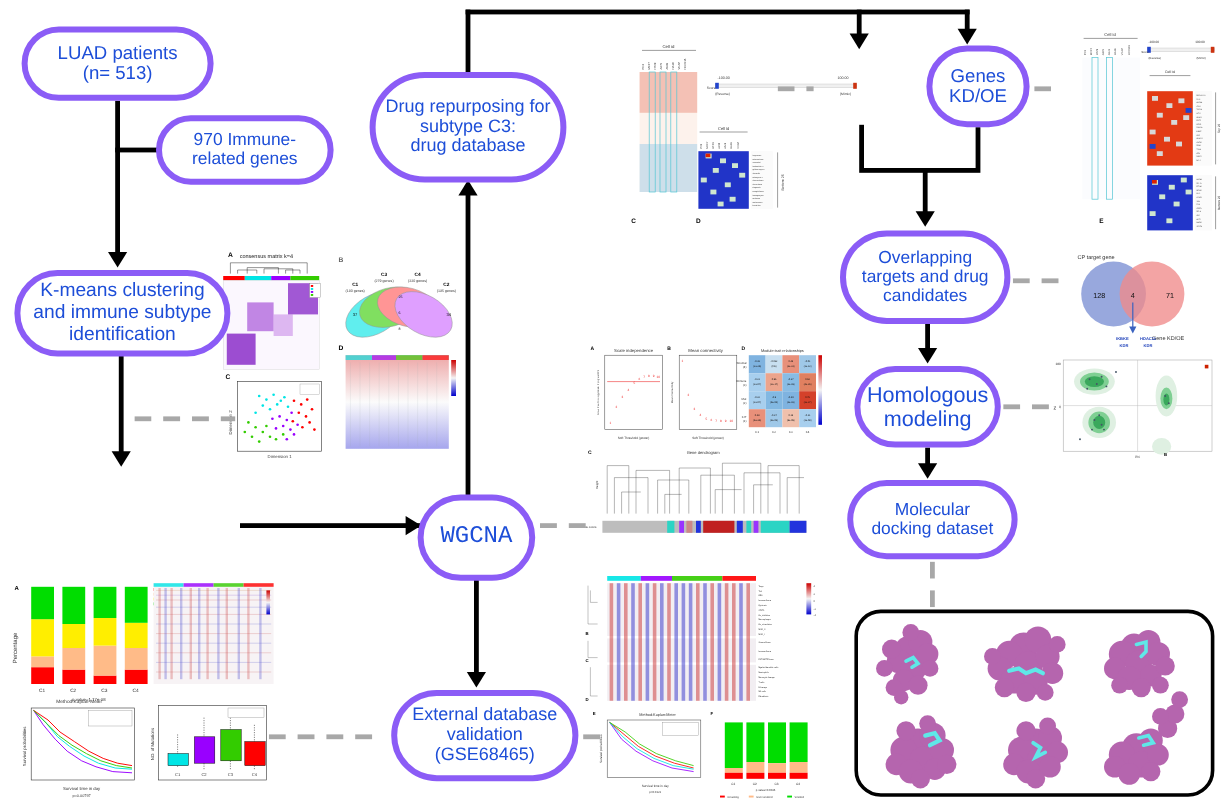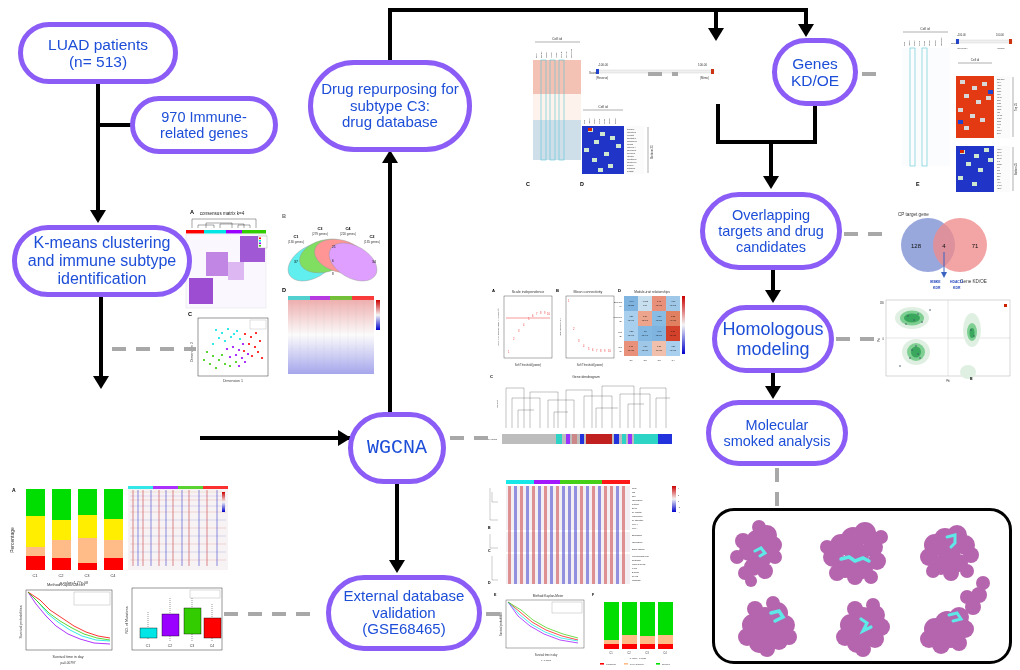--- a/index.html
+++ b/index.html
@@ -1018,15 +1018,15 @@
 validation
 (GSE68465)</div>
   <div class="node stadium n-genes">Genes
 KD/OE</div>
   <div class="node stadium n-overlap">Overlapping
 targets and drug
 candidates</div>
   <div class="node stadium n-homolog">Homologous
 modeling</div>
   <div class="node stadium n-dock">Molecular
-smoked analysis</div>
+docking dataset</div>
 
 </div>
 
 </body></html>

